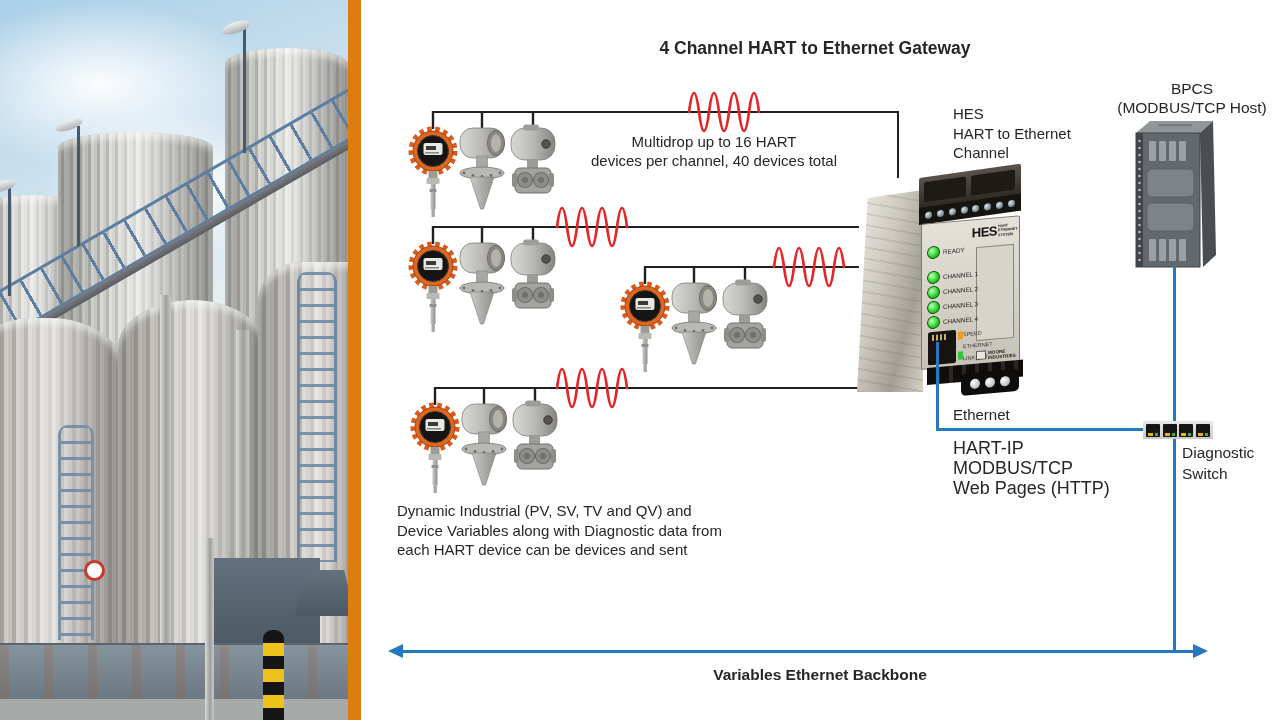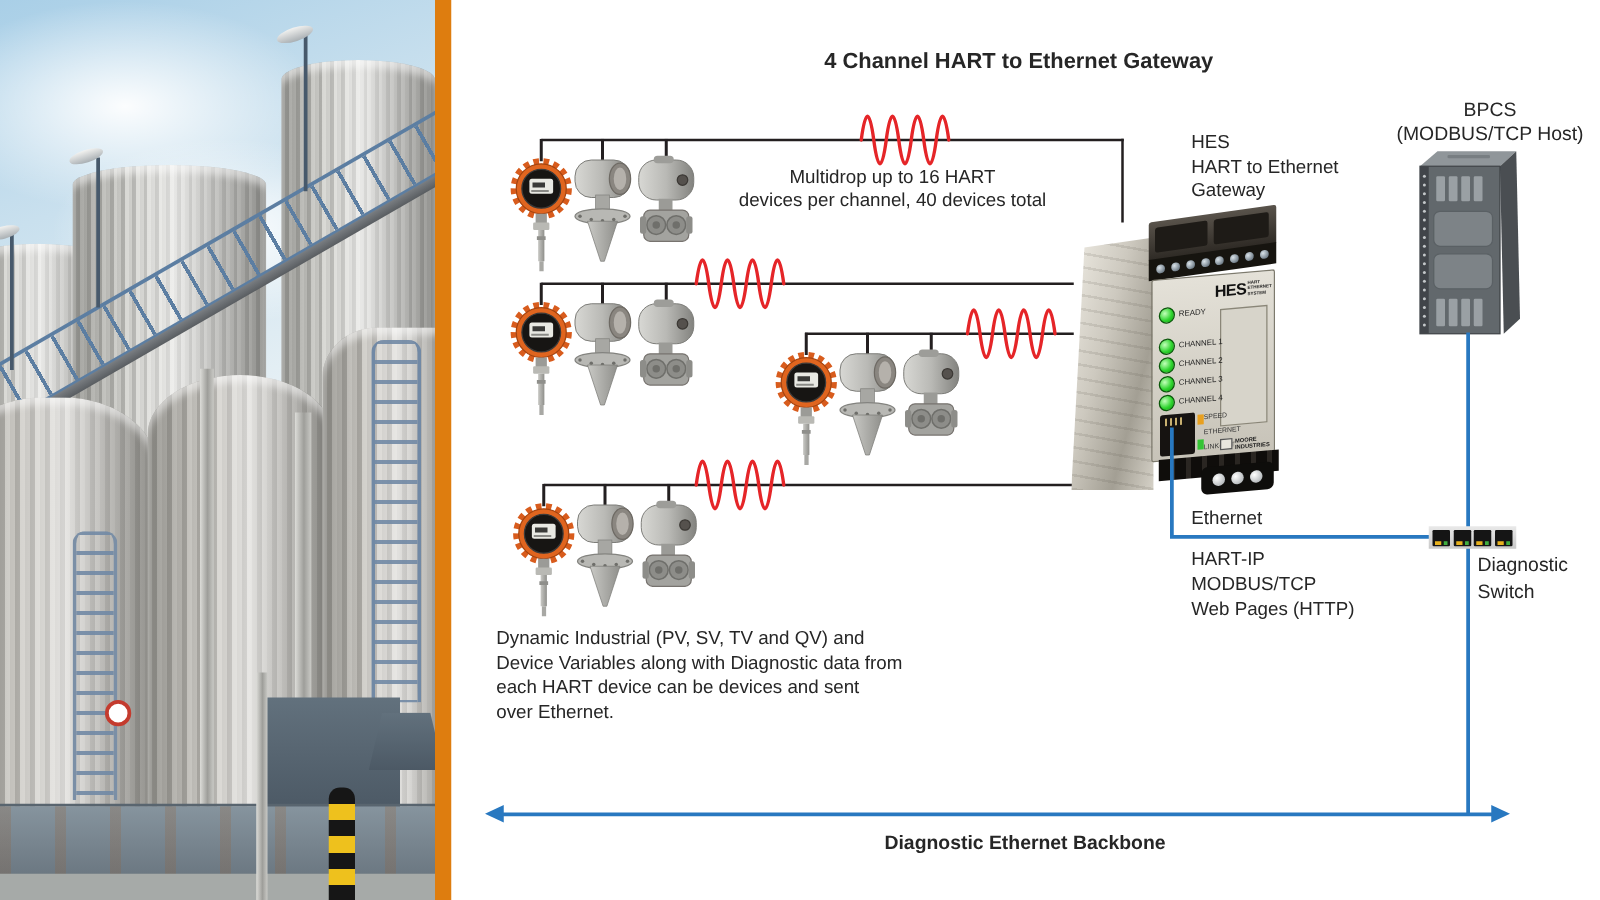--- a/index.html
+++ b/index.html
@@ -43,21 +43,21 @@
   .sign{background:#fff;border:3px solid #c43b2e;border-radius:50%;}
 
   
   .divider{left:348px;top:0;width:13px;height:720px;background:#de7d0f;}
 
   
   .t-title{font-weight:bold;font-size:17.5px;text-align:center;}
   .t-body{font-size:15px;line-height:19px;}
   .t-note{font-size:15px;line-height:19px;text-align:center;}
   .t-desc{font-size:15px;line-height:19.5px;}
-  .t-proto{font-size:15px;line-height:20px;}
+  .t-proto{font-size:18px;line-height:20px;}
   .t-switch{font-size:15.5px;line-height:21px;}
   .t-backbone{font-weight:bold;font-size:15.5px;text-align:center;}
 
   
   .wire-h{height:2px;background:#231f20;}
   .wire-v{width:2px;background:#231f20;}
   .blue-h{height:3px;background:#2878c0;}
   .blue-v{width:3px;background:#2878c0;}
   .arrow-l{width:0;height:0;border-top:7px solid transparent;border-bottom:7px solid transparent;border-right:15px solid #2878c0;}
   .arrow-r{width:0;height:0;border-top:7px solid transparent;border-bottom:7px solid transparent;border-left:15px solid #2878c0;}
@@ -220,21 +220,21 @@
   <div class="abs t-title" style="left:460px;top:38px;width:710px">4 Channel HART to Ethernet Gateway</div>
 
   <div class="abs t-note" style="left:555px;top:132px;width:318px">
     <div>Multidrop up to 16 HART</div>
     <div>devices per channel, 40 devices total</div>
   </div>
 
   <div class="abs t-body" style="left:953px;top:104px;line-height:19.5px">
     <div>HES</div>
     <div>HART to Ethernet</div>
-    <div>Gateway</div>
+    <div>Channel</div>
   </div>
 
   <div class="abs t-body" style="left:1100px;top:79px;width:184px;text-align:center;font-size:15.5px">
     <div>BPCS</div>
     <div>(MODBUS/TCP Host)</div>
   </div>
 
   <div class="abs wire-h" style="left:433px;top:111px;width:466px"></div>
   <div class="abs wire-v" style="left:897px;top:111px;height:67px"></div>
   <div class="abs wire-h" style="left:433px;top:226px;width:426px"></div>
@@ -426,17 +426,16 @@
     <div>Web Pages (HTTP)</div>
   </div>
   <div class="abs t-switch" style="left:1182px;top:442px">
     <div>Diagnostic</div>
     <div>Switch</div>
   </div>
   <div class="abs t-desc" style="left:397px;top:501px;width:360px">
     <div>Dynamic Industrial (PV, SV, TV and QV) and</div>
     <div>Device Variables along with Diagnostic data from</div>
     <div>each HART device can be devices and sent</div>
-    <div>over Ethernet.</div>
-  </div>
-  <div class="abs t-backbone" style="left:500px;top:666px;width:640px">Diagnostic Ethernet Backbone</div>
+  </div>
+  <div class="abs t-backbone" style="left:500px;top:666px;width:640px">Variables Ethernet Backbone</div>
 
 </div>
 
 </body></html>

